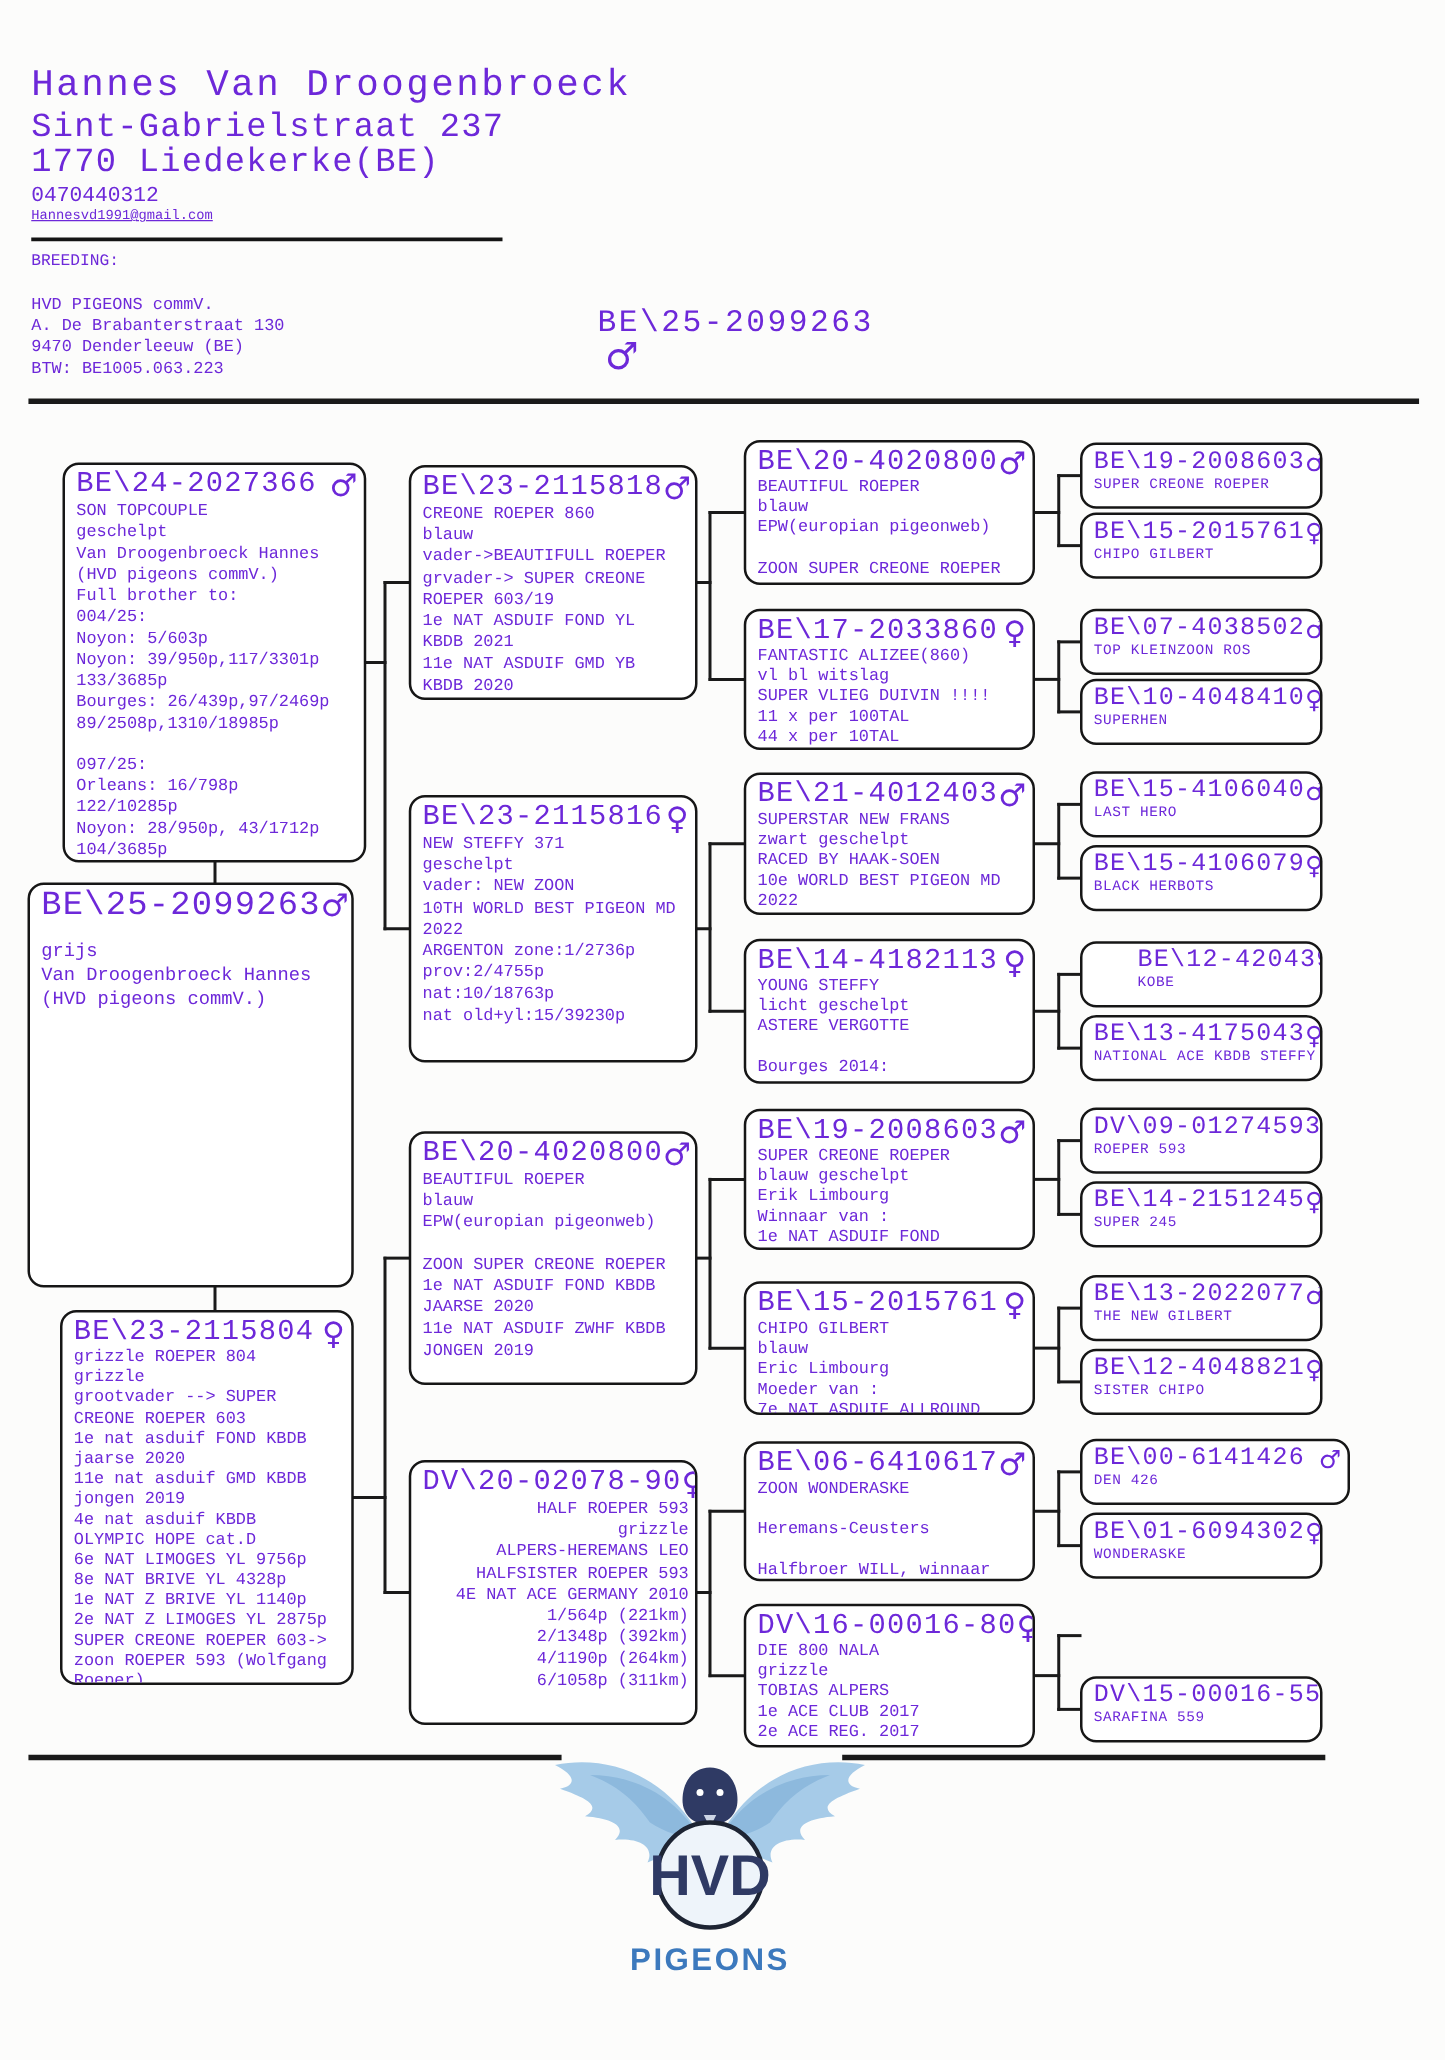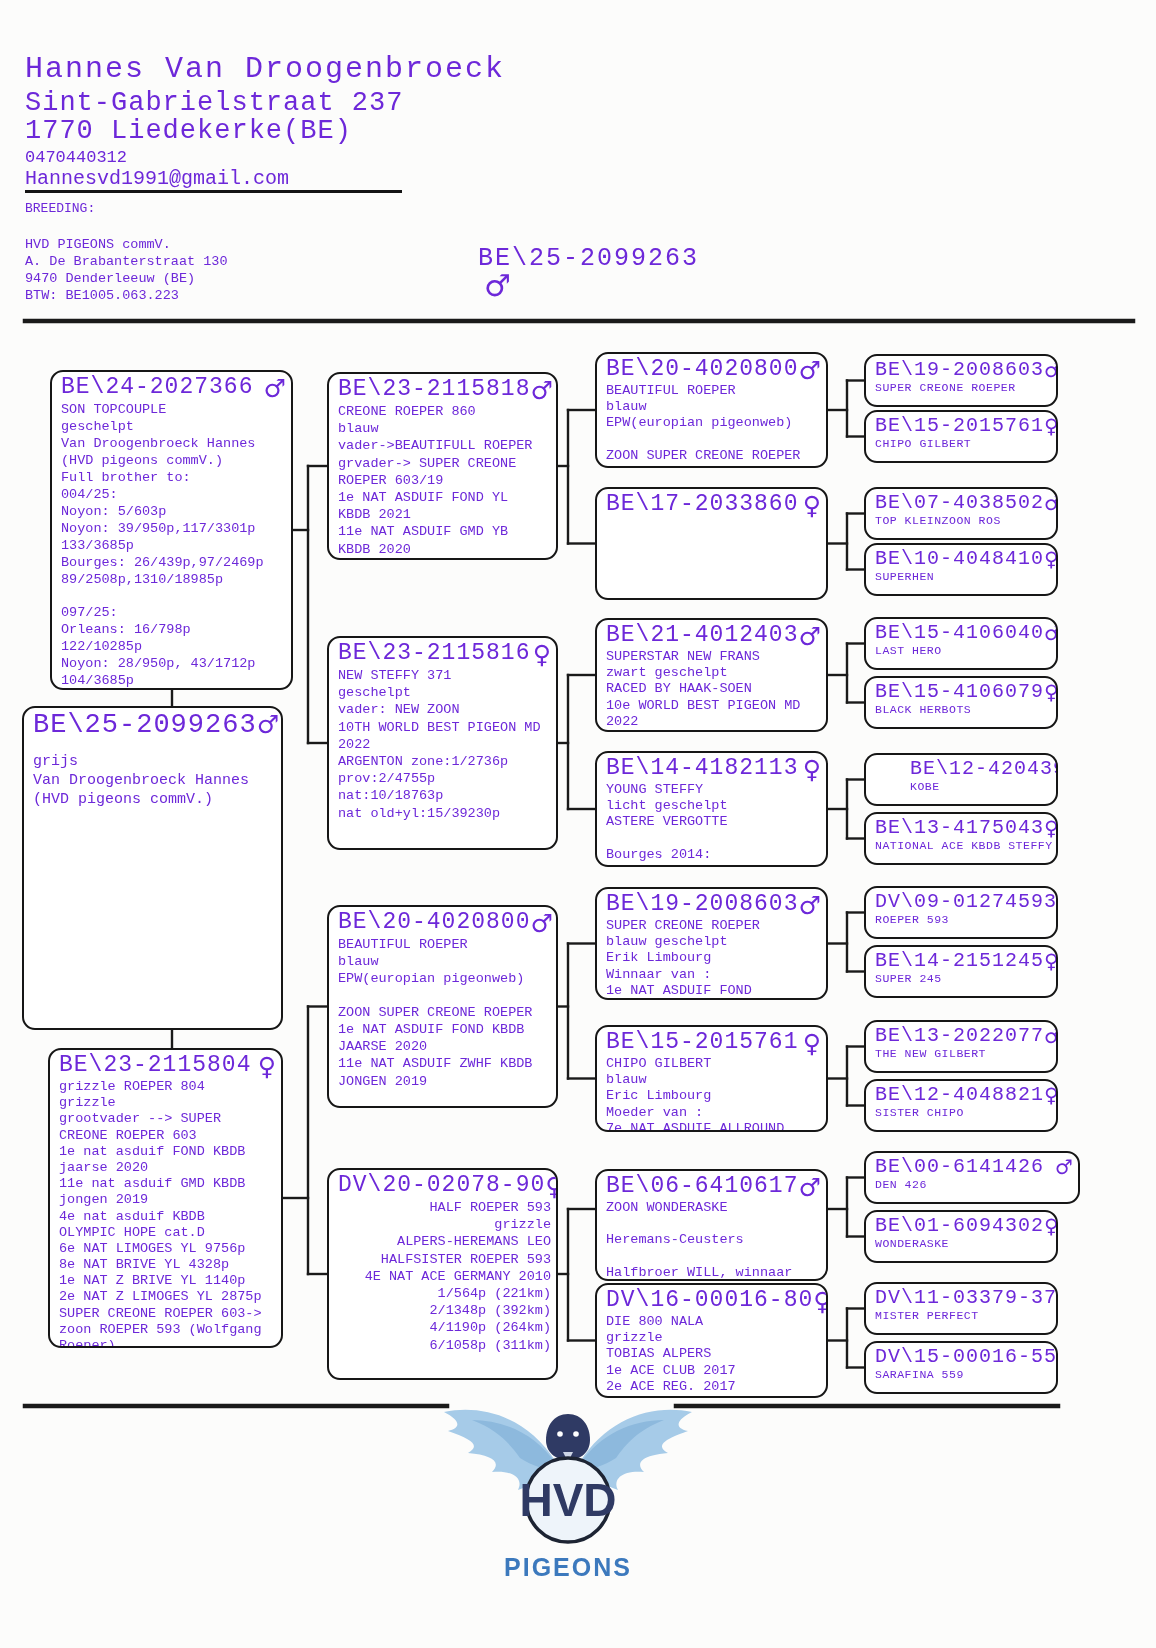--- a/index.html
+++ b/index.html
@@ -4,21 +4,21 @@
 <style>
   html,body{margin:0;padding:0;background:#e8e8e6;}
   #page{position:relative;width:1156px;height:1648px;margin:0 auto;background:#fcfcfb;
         font-family:"Liberation Mono","DejaVu Sans Mono",monospace;color:#6d28d9;overflow:hidden;}
   .abs{position:absolute;}
   
   #owner-name{left:25px;top:52px;font-size:30px;letter-spacing:2px;font-weight:500;}
   #owner-addr1{left:25px;top:88px;font-size:27px;letter-spacing:1px;}
   #owner-addr2{left:25px;top:116px;font-size:27px;letter-spacing:1px;}
   #owner-phone{left:25px;top:148px;font-size:17px;}
-  #owner-email{left:25px;top:167px;font-size:20px;}
+  #owner-email{left:25px;top:167px;font-size:11px;text-decoration:underline;}
   #email-rule{left:25px;top:190px;width:377px;height:3px;background:#141414;}
   #breeding-label{left:25px;top:201px;font-size:13px;}
   .co-line{left:25px;font-size:13.5px;}
   #subject-ring-big{left:478px;top:244px;font-size:25px;letter-spacing:2px;}
   #subject-sex-big{left:484px;top:268px;font-size:30px;font-family:"DejaVu Sans",sans-serif;font-weight:bold;}
   
   .pbox{position:absolute;background:#fff;border:2.5px solid #161616;border-radius:13px;
         box-sizing:border-box;padding:2px 5px 2px 9px;overflow:hidden;}
   .ring{display:flex;justify-content:space-between;align-items:flex-start;}
   .ring-num{white-space:nowrap;}
@@ -283,20 +283,27 @@
         <div class="bx-line">EPW(europian pigeonweb)</div>
         <div class="bx-line"></div>
         <div class="bx-line">ZOON SUPER CREONE ROEPER</div>
       </div>
     </div>
     <div class="pbox g3" style="left: 595px; top: 487px; width: 233px; height: 113px;">
       <div class="ring">
         <span class="ring-num">BE\17-2033860</span>
         <span class="sex">♀</span>
       </div>
+      <div class="bx-body">
+        <div class="bx-line">FANTASTIC ALIZEE(860)</div>
+        <div class="bx-line">vl bl witslag</div>
+        <div class="bx-line">SUPER VLIEG DUIVIN !!!!</div>
+        <div class="bx-line">11 x per 100TAL</div>
+        <div class="bx-line">44 x per 10TAL</div>
+      </div>
     </div>
     <div class="pbox g3" style="left: 595px; top: 618px; width: 233px; height: 114px;">
       <div class="ring">
         <span class="ring-num">BE\21-4012403</span>
         <span class="sex">♂</span>
       </div>
       <div class="bx-body">
         <div class="bx-line">SUPERSTAR NEW FRANS</div>
         <div class="bx-line">zwart geschelpt</div>
         <div class="bx-line">RACED BY HAAK-SOEN</div>
@@ -336,21 +343,21 @@
         <span class="sex">♀</span>
       </div>
       <div class="bx-body">
         <div class="bx-line">CHIPO GILBERT</div>
         <div class="bx-line">blauw</div>
         <div class="bx-line">Eric Limbourg</div>
         <div class="bx-line">Moeder van :</div>
         <div class="bx-line">7e NAT ASDUIF ALLROUND</div>
       </div>
     </div>
-    <div class="pbox g3" style="left: 595px; top: 1153px; width: 233px; height: 112px; margin-top: 16px;">
+    <div class="pbox g3" style="left: 595px; top: 1153px; width: 233px; height: 112px;">
       <div class="ring">
         <span class="ring-num">BE\06-6410617</span>
         <span class="sex">♂</span>
       </div>
       <div class="bx-body">
         <div class="bx-line">ZOON WONDERASKE</div>
         <div class="bx-line"></div>
         <div class="bx-line">Heremans-Ceusters</div>
         <div class="bx-line"></div>
         <div class="bx-line">Halfbroer WILL, winnaar</div>
@@ -488,29 +495,20 @@
     </div>
     <div class="pbox g4" style="left: 864px; top: 1210px; width: 194px; height: 53px;">
       <div class="ring">
         <span class="ring-num">BE\01-6094302</span>
         <span class="sex">♀</span>
       </div>
       <div class="bx-body">
         <div class="bx-name">WONDERASKE</div>
       </div>
     </div>
-    <div class="pbox g4" style="left: 864px; top: 1282px; width: 194px; height: 53px;">
-      <div class="ring">
-        <span class="ring-num">DV\11-03379-37</span>
-        <span class="sex">♂</span>
-      </div>
-      <div class="bx-body">
-        <div class="bx-name">MISTER PERFECT</div>
-      </div>
-    </div>
     <div class="pbox g4" style="left: 864px; top: 1341px; width: 194px; height: 53px;">
       <div class="ring">
         <span class="ring-num">DV\15-00016-55</span>
         <span class="sex">♀</span>
       </div>
       <div class="bx-body">
         <div class="bx-name">SARAFINA 559</div>
       </div>
     </div>
   </div>

